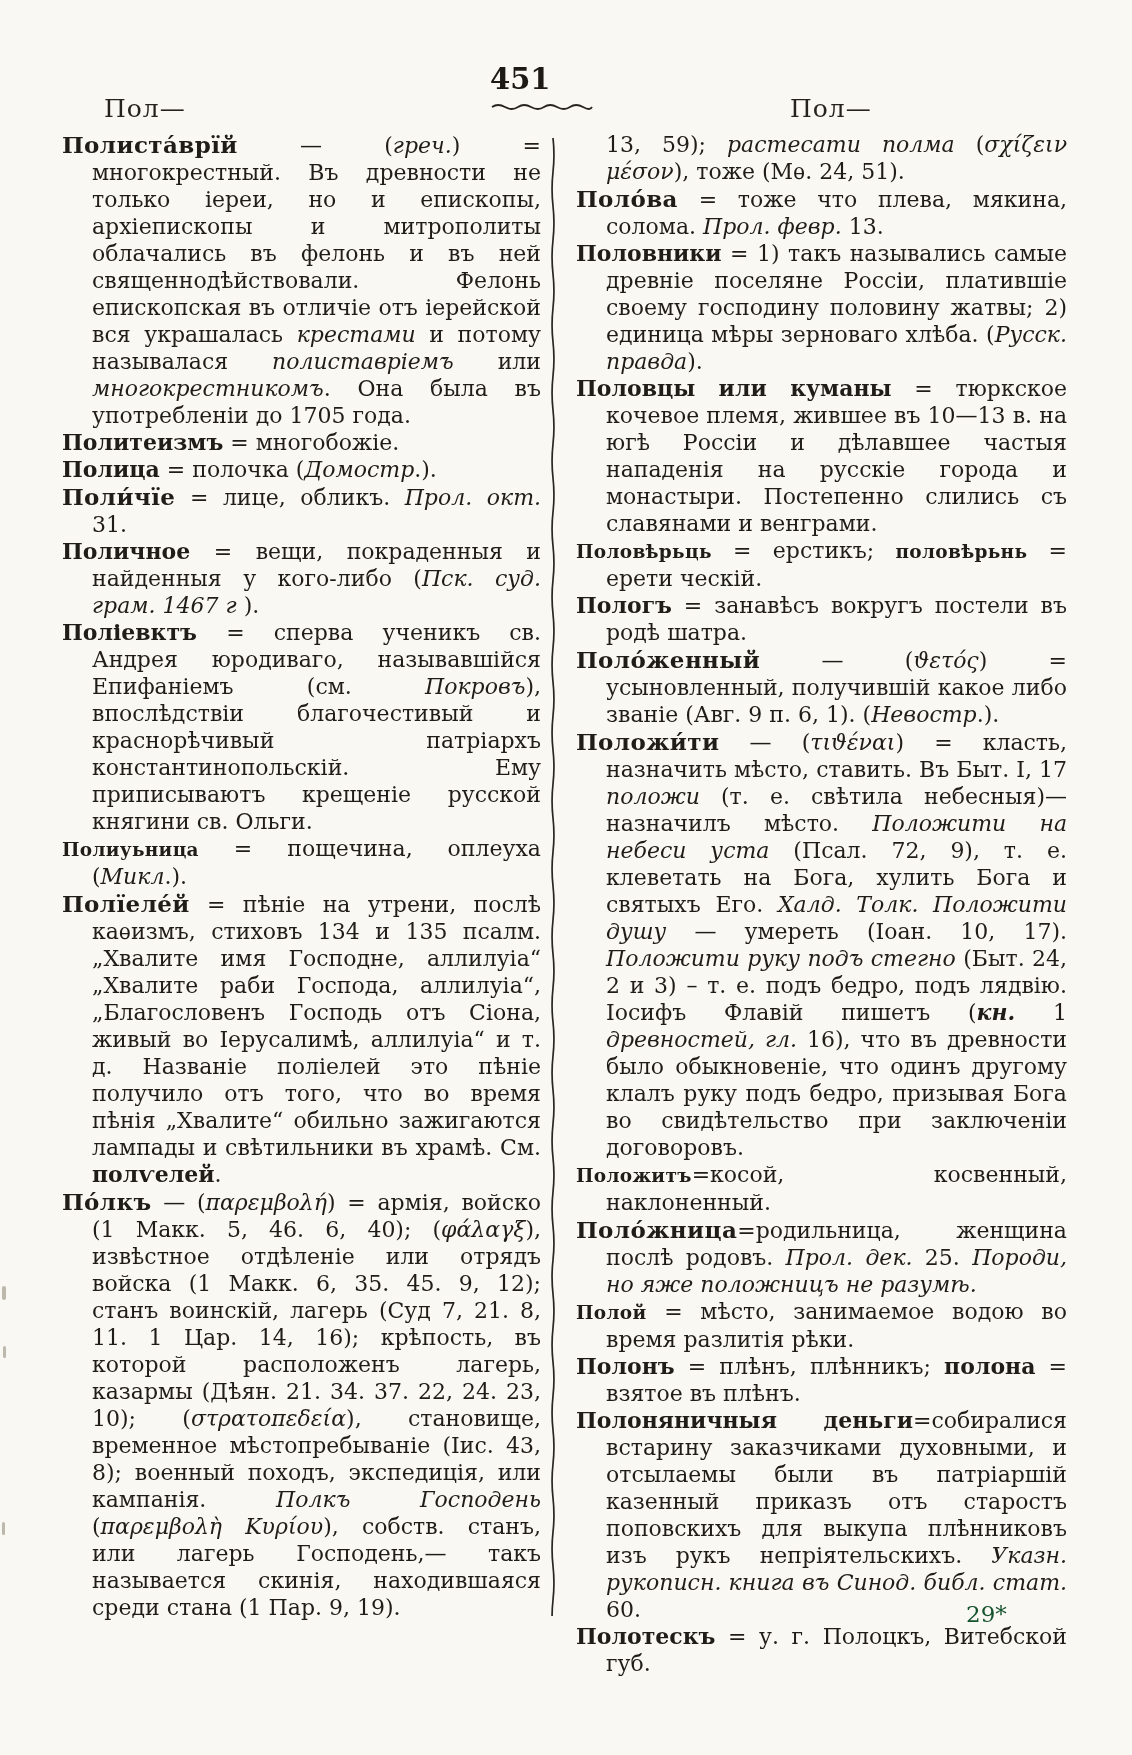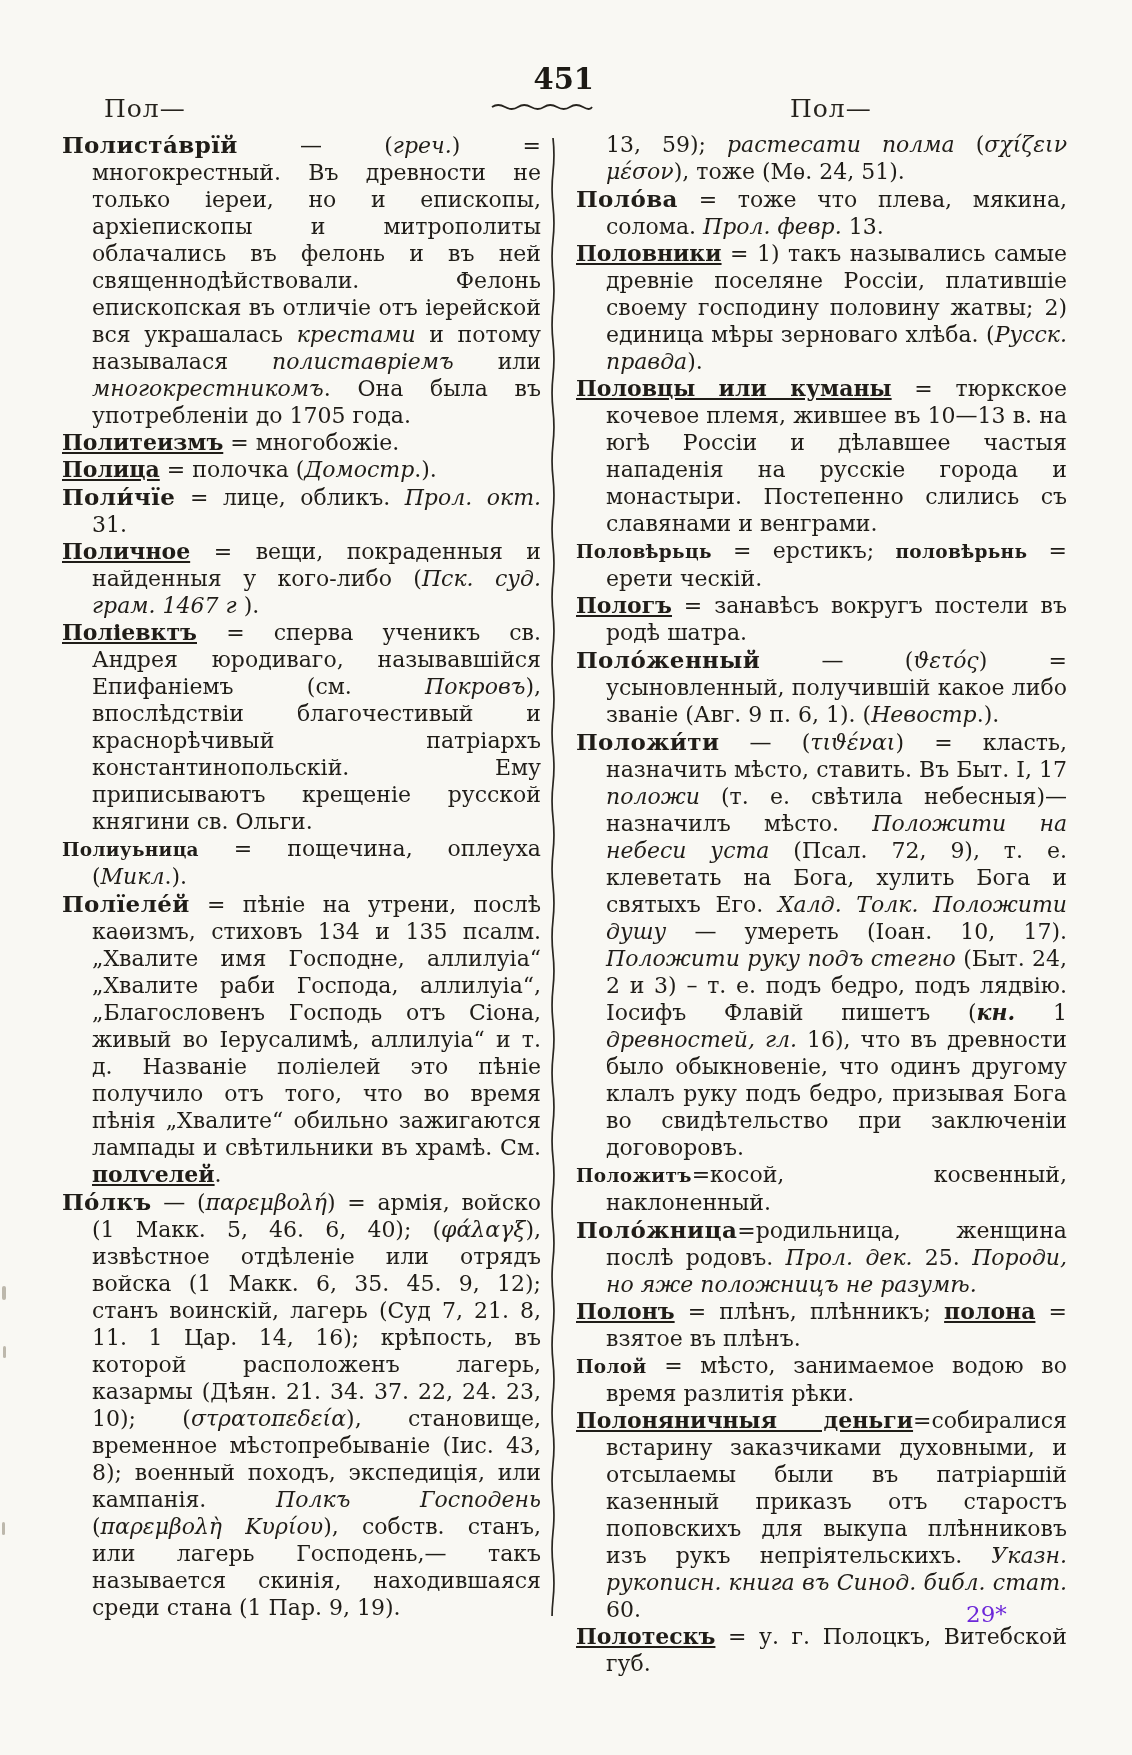--- a/index.html
+++ b/index.html
@@ -15,50 +15,50 @@
   }
   
   .running-head{
     position:absolute;top:94px;
     font-size:25px;letter-spacing:1px;color:#26231d;
   }
   .running-head.left{left:104px;}
   .running-head.right{left:790px;}
   .page-number{
     position:absolute;top:62px;left:490px;width:104px;
-    text-align:right;font-size:29px;font-weight:bold;color:#1d1a15;
+    text-align:left;font-size:29px;font-weight:bold;color:#1d1a15;
   }
   .wavy-underline{position:absolute;top:101px;left:489px;}
   
   .column{
     position:absolute;top:131px;
     text-align:justify;
     font-size:22px;line-height:27px;
   }
   #col-left{left:62px;width:479px;}
   #col-right{left:576px;width:491px;}
   .entry{
     margin:0;
     padding-left:30px;text-indent:-30px;
   }
   .entry.cont{text-indent:0;}
   .seg{white-space:normal;}
-  .hw{font-weight:bold;text-decoration:underline;}
+  .hw{font-weight:bold;}
   .hws{font-weight:bold;font-size:23px;letter-spacing:0.4px;}
   .hwsm{font-weight:bold;font-size:18.5px;letter-spacing:0.3px;}
   .i{font-style:italic;}
   .bi{font-style:italic;font-weight:bold;}
   .g{font-style:italic;}
   .n{}
   
   .divider{position:absolute;left:548px;top:138px;}
   
   .signature{
     position:absolute;left:966px;top:1601px;
-    font-size:23px;color:#6d28d9;
+    font-size:23px;color:#14532d;
   }
   
   .speck{position:absolute;background:#bdb8ac;border-radius:2px;}
   .speck.s1{left:2px;top:1286px;width:4px;height:14px;}
   .speck.s2{left:3px;top:1346px;width:3px;height:12px;}
   .speck.s3{left:2px;top:1522px;width:3px;height:13px;}
 </style>
 </head>
 <body>
 
@@ -93,22 +93,22 @@
       <p class="entry cont"><span class="seg n">13, 59); </span><span class="seg i">растесати полма</span><span class="seg n"> (</span><span class="seg g">σχίζειν μέσον</span><span class="seg n">), тоже (Мѳ. 24, 51).</span></p>
       <p class="entry"><span class="seg hws">Поло́ва</span><span class="seg n"> = тоже что плева, мякина, солома. </span><span class="seg i">Прол. февр.</span><span class="seg n"> 13.</span></p>
       <p class="entry"><span class="seg hw">Половники</span><span class="seg n"> = 1) такъ назывались самые древніе поселяне Россіи, платившіе своему господину половину жатвы; 2) единица мѣры зерноваго хлѣба. (</span><span class="seg i">Русск. правда</span><span class="seg n">).</span></p>
       <p class="entry"><span class="seg hw">Половцы или куманы</span><span class="seg n"> = тюркское кочевое племя, жившее въ 10—13 в. на югѣ Россіи и дѣлавшее частыя нападенія на русскіе города и монастыри. Постепенно слились съ славянами и венграми.</span></p>
       <p class="entry"><span class="seg hwsm">Половѣрьць</span><span class="seg n"> = ерстикъ; </span><span class="seg hwsm">половѣрьнь</span><span class="seg n"> = ерети ческій.</span></p>
       <p class="entry"><span class="seg hw">Пологъ</span><span class="seg n"> = занавѣсъ вокругъ постели въ родѣ шатра.</span></p>
       <p class="entry"><span class="seg hws">Поло́женный</span><span class="seg n"> — (</span><span class="seg g">ϑετός</span><span class="seg n">) = усыновленный, получившій какое либо званіе (Авг. 9 п. 6, 1). (</span><span class="seg i">Невостр</span><span class="seg n">.).</span></p>
       <p class="entry"><span class="seg hws">Положи́ти</span><span class="seg n"> — (</span><span class="seg g">τιϑέναι</span><span class="seg n">) = класть, назначить мѣсто, ставить. Въ Быт. I, 17 </span><span class="seg i">положи</span><span class="seg n"> (т. е. свѣтила небесныя)— назначилъ мѣсто. </span><span class="seg i">Положити на небеси уста</span><span class="seg n"> (Псал. 72, 9), т. е. клеветать на Бога, хулить Бога и святыхъ Его. </span><span class="seg i">Халд. Толк. Положити душу</span><span class="seg n"> — умереть (Іоан. 10, 17). </span><span class="seg i">Положити руку подъ стегно</span><span class="seg n"> (Быт. 24, 2 и 3) – т. е. подъ бедро, подъ лядвію. Іосифъ Флавій пишетъ (</span><span class="seg bi">кн.</span><span class="seg n"> 1 </span><span class="seg i">древностей, гл.</span><span class="seg n"> 16), что въ древности было обыкновеніе, что одинъ другому клалъ руку подъ бедро, призывая Бога во свидѣтельство при заключеніи договоровъ.</span></p>
       <p class="entry"><span class="seg hwsm">Положитъ</span><span class="seg n">=косой, косвенный, наклоненный.</span></p>
       <p class="entry"><span class="seg hws">Поло́жница</span><span class="seg n">=родильница, женщина послѣ родовъ. </span><span class="seg i">Прол. дек.</span><span class="seg n"> 25. </span><span class="seg i">Породи, но яже положницъ не разумѣ.</span></p>
+      <p class="entry"><span class="seg hwsm">Полой</span><span class="seg n"> = мѣсто, занимаемое водою во время разлитія рѣки.</span></p>
       <p class="entry"><span class="seg hw">Полонъ</span><span class="seg n"> = плѣнъ, плѣнникъ; </span><span class="seg hw">полона</span><span class="seg n"> = взятое въ плѣнъ.</span></p>
-      <p class="entry"><span class="seg hwsm">Полой</span><span class="seg n"> = мѣсто, занимаемое водою во время разлитія рѣки.</span></p>
       <p class="entry"><span class="seg hw">Полоняничныя деньги</span><span class="seg n">=собиралися встарину заказчиками духовными, и отсылаемы были въ патріаршій казенный приказъ отъ старостъ поповскихъ для выкупа плѣнниковъ изъ рукъ непріятельскихъ. </span><span class="seg i">Указн. рукописн. книга въ Синод. библ. стат.</span><span class="seg n"> 60.</span></p>
       <p class="entry"><span class="seg hw">Полотескъ</span><span class="seg n"> = у. г. Полоцкъ, Витебской губ.</span></p>
     </div>
 
   <div class="signature">29*</div>
 
   <div class="speck s1"></div>
   <div class="speck s2"></div>
   <div class="speck s3"></div>
 </div>

